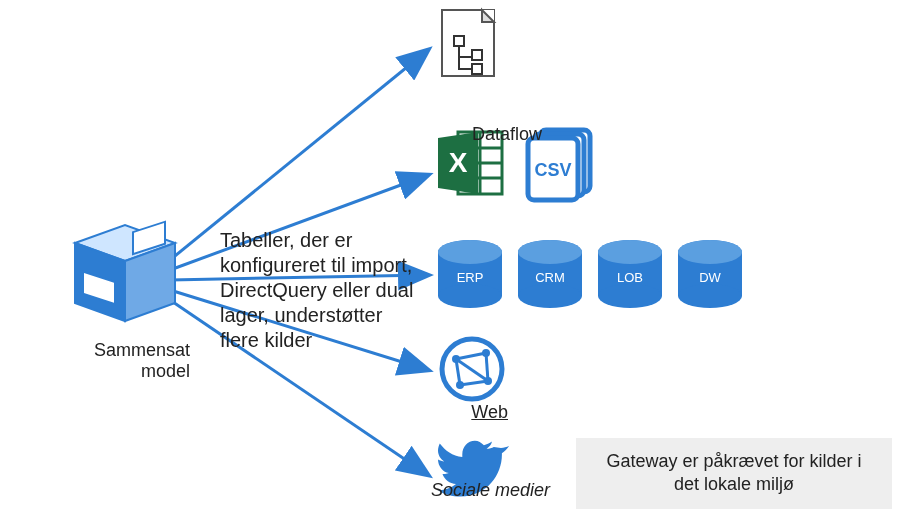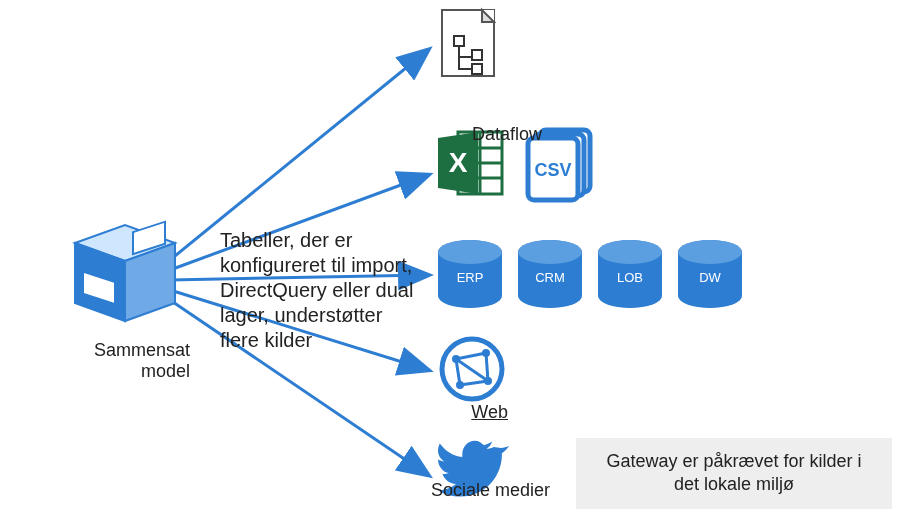--- a/index.html
+++ b/index.html
@@ -145,17 +145,17 @@
     <path d="M62 10c-2 1-5 2-8 2 3-2 5-4 6-8-3 2-6 3-9 4-3-3-6-5-10-5-8 0-14 7-14 15 0 1 0 2 0 3C16 20 8 14 2 6c-1 2-2 5-2 8 0 5 3 10 7 12-2 0-5-1-7-2 0 7 5 14 12 15-1 0-3 1-4 1-1 0-2 0-3 0 2 6 8 11 15 11-5 4-12 7-20 7 7 5 16 7 25 7 30 0 46-25 46-46 0-1 0-1 0-2 3-2 6-5 8-8-3 1-6 2-9 2z" fill="#2D7DD2" transform="scale(0.9)"></path>
   </g>
 </svg>
 
 <div class="label" style="left:70px; top:340px; width:120px;">Sammensat model</div>
 
 <div class="label" style="left:452px; top:80px; width:90px; text-align:right;margin-top:44px;">Dataflow</div>
 
 <div class="label" style="left:448px; top:402px; width:60px;text-decoration:underline;">Web</div>
 
-<div class="label" style="left:410px; top:480px; width:140px;">Sociale medier</div>
+<div class="label" style="left:410px; top:480px; width:140px;font-style:italic;">Sociale medier</div>
 
 <div class="small-label" style="left:220px; top:228px; width:200px;">Tabeller, der er konfigureret til import, DirectQuery eller dual lager, understøtter flere kilder</div>
 
 <div class="note-box" style="left:576px; top:438px; width:280px;">Gateway er påkrævet for kilder i det lokale miljø</div>
 
 </body></html>

